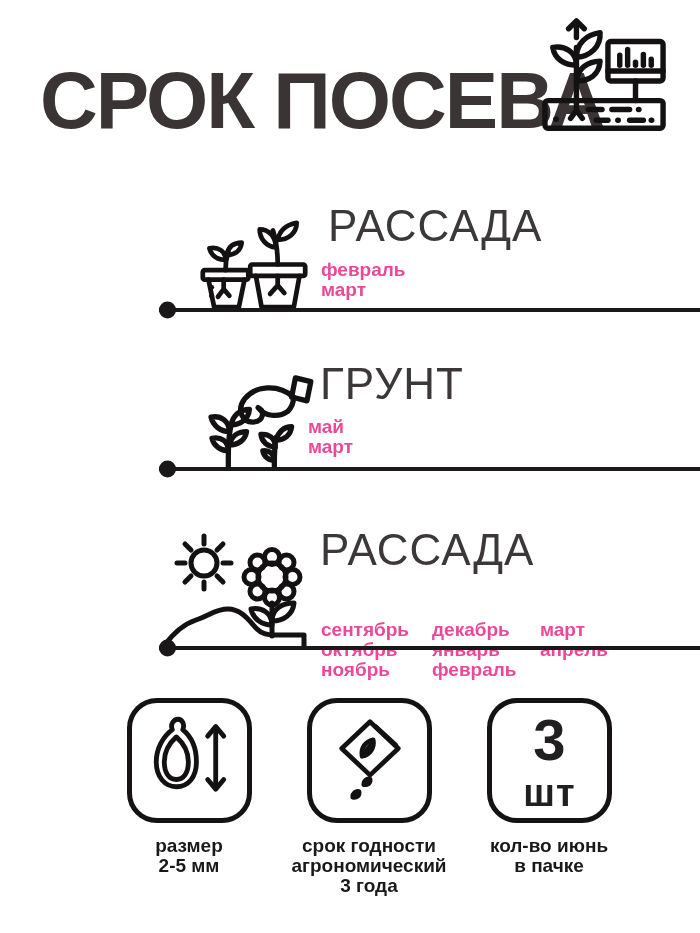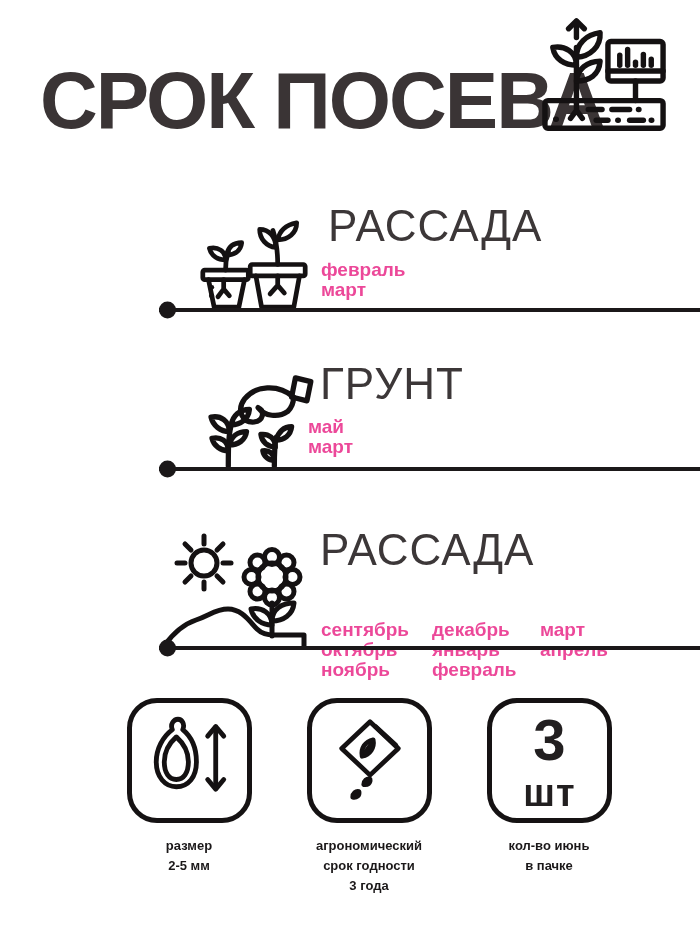--- a/index.html
+++ b/index.html
@@ -19,21 +19,21 @@
              border-radius:50%;background:#1b1819;}
   .sec1-icon{position:absolute;left:196px;top:219px;width:116px;height:91px;}
   .sec2-icon{position:absolute;left:200px;top:374px;width:118px;height:94px;}
   .sec3-icon{position:absolute;left:160px;top:533px;width:158px;height:115px;}
   .cols{position:absolute;top:588px;margin-top:32px;}
   .fbox{position:absolute;top:698px;width:125px;height:125px;border:5px solid #151213;
         border-radius:30px;box-sizing:border-box;display:flex;align-items:center;justify-content:center;}
   .fbox.count{flex-direction:column;}
   .count .num{font-size:58px;font-weight:600;line-height:1;color:#221f20;margin-top:2px;}
   .count .unit{font-size:38px;font-weight:600;line-height:1;letter-spacing:1px;color:#221f20;margin-top:5px;}
-  .flabel{position:absolute;top:836px;width:224px;text-align:center;font-size:13px;line-height:20px;
+  .flabel{position:absolute;top:836px;width:224px;text-align:center;font-size:19px;line-height:20px;
           font-weight:600;color:#1b1819;}
   .flabel span{display:block;}
 </style>
 </head>
 <body>
 
 <div class="page">
 
   <div class="title">СРОК ПОСЕВА</div>
   <svg class="hdr-icon" viewBox="0 0 128 122">
@@ -187,22 +187,22 @@
   <div class="fbox count" style="left:487px;">
     <span class="num">3</span>
     <span class="unit">шт</span>
   </div>
 
   <div class="flabel" style="left:77px;">
     <span>размер</span>
     <span>2-5 мм</span>
   </div>
   <div class="flabel" style="left:257px;">
+    <span>срок годности</span>
     <span>агрономический</span>
-    <span>срок годности</span>
     <span>3 года</span>
   </div>
   <div class="flabel" style="left:437px;">
     <span>кол-во июнь</span>
     <span>в пачке</span>
   </div>
 
 </div>
 
 </body></html>

